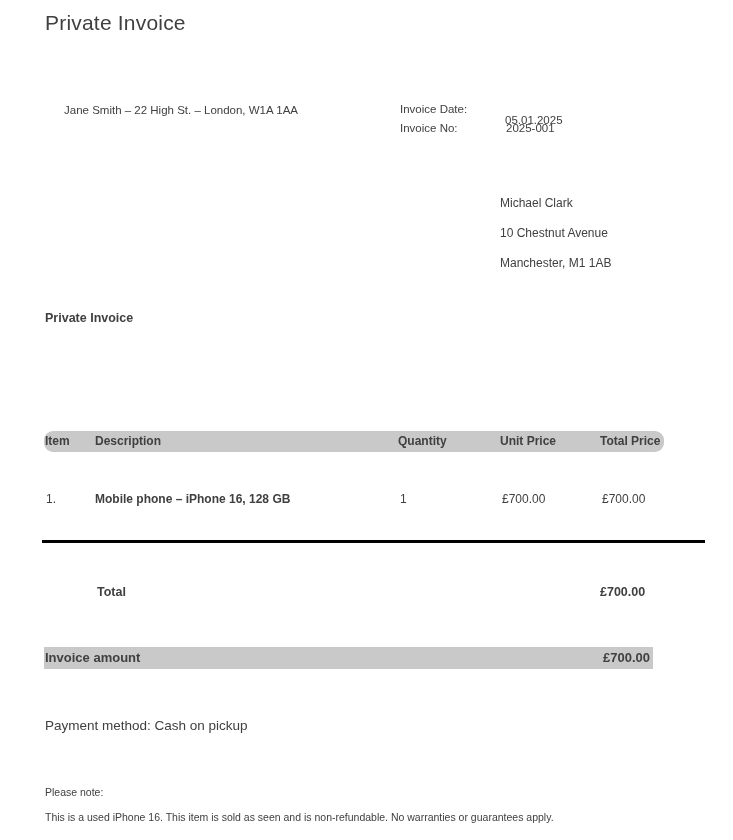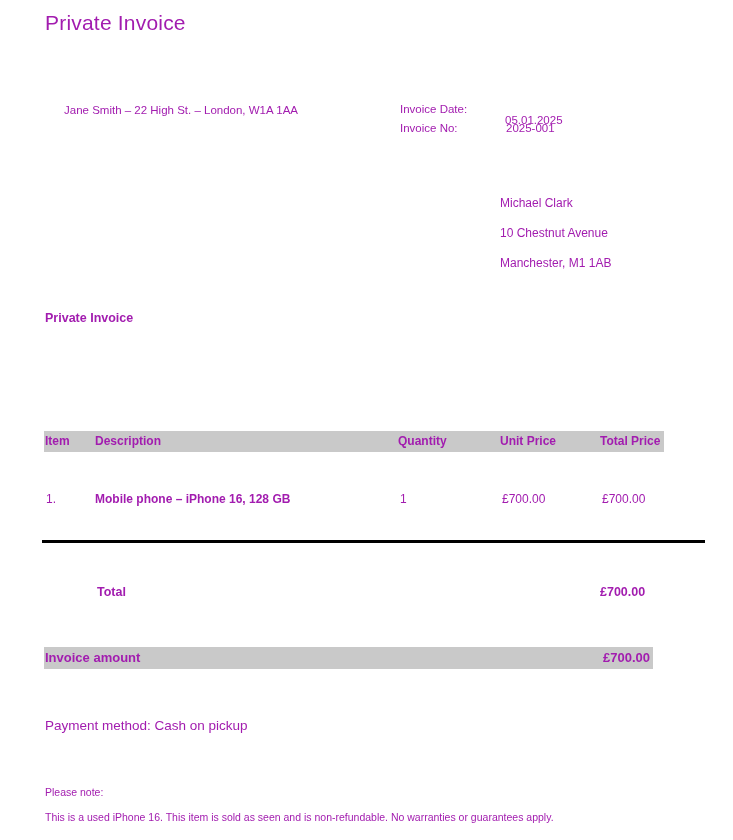--- a/index.html
+++ b/index.html
@@ -2,21 +2,21 @@
 <html><head>
 <meta charset="utf-8">
 <style>
   * { margin:0; padding:0; box-sizing:border-box; }
   html,body { background:#ffffff; }
   .page {
     position:relative;
     width:733px; height:840px;
     background:#ffffff;
     font-family:"Liberation Sans", sans-serif;
-    color:#a21caf;
+    color:#404040;
     overflow:hidden;
   }
   .abs { position:absolute; white-space:nowrap; }
 
   .doc-title      { left:45px; top:11px;  font-size:21px; font-weight:400; letter-spacing:0.2px; }
   .doc-subtitle   { left:45px; top:50px;  font-size:10.5px; }
 
   .sender-line    { left:45px; top:104px; font-size:11.5px;margin-left:19px; }
 
   .meta-label-1   { left:400px; top:103px; font-size:11.5px; }
@@ -27,20 +27,21 @@
   .rcpt-name      { left:500px; top:196px; font-size:12px; }
   .rcpt-street    { left:500px; top:226px; font-size:12px; }
   .rcpt-city      { left:500px; top:256px; font-size:12px; }
 
   .section-head   { left:45px; top:311px; font-size:12.5px; font-weight:700; }
   .intro-line     { left:45px; top:370px; font-size:12.5px; }
 
   .thead-band {
     position:absolute; left:44px; top:431px; width:620px; height:21px;
     background:#c9c9c9;
+    border-radius:9px;
   }
   .thead-band span { position:absolute; top:0; line-height:21px; font-size:12px; font-weight:700; white-space:nowrap; }
   .h-item  { left:1px; }
   .h-desc  { left:51px; }
   .h-qty   { left:354px; }
   .h-unit  { left:456px; }
   .h-total { left:556px; }
 
   .row-item   { left:46px;  top:492px; font-size:12px; }
   .row-desc   { left:95px;  top:492px; font-size:12px; font-weight:700; }

